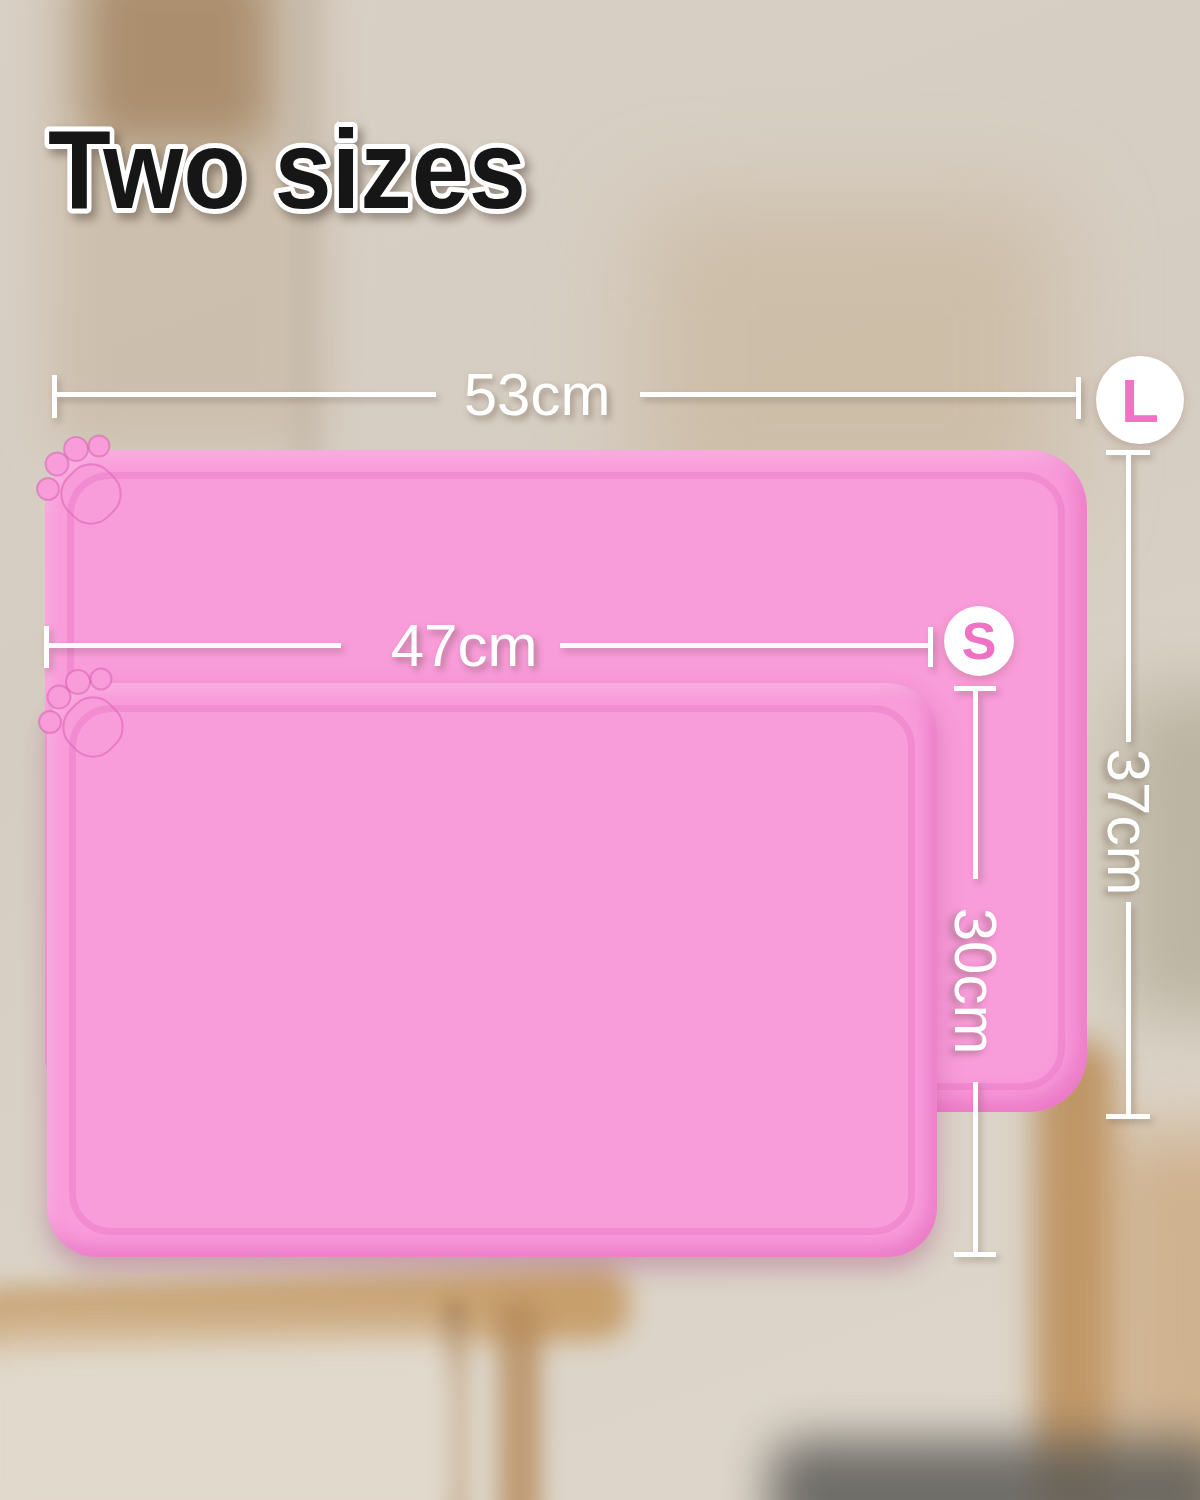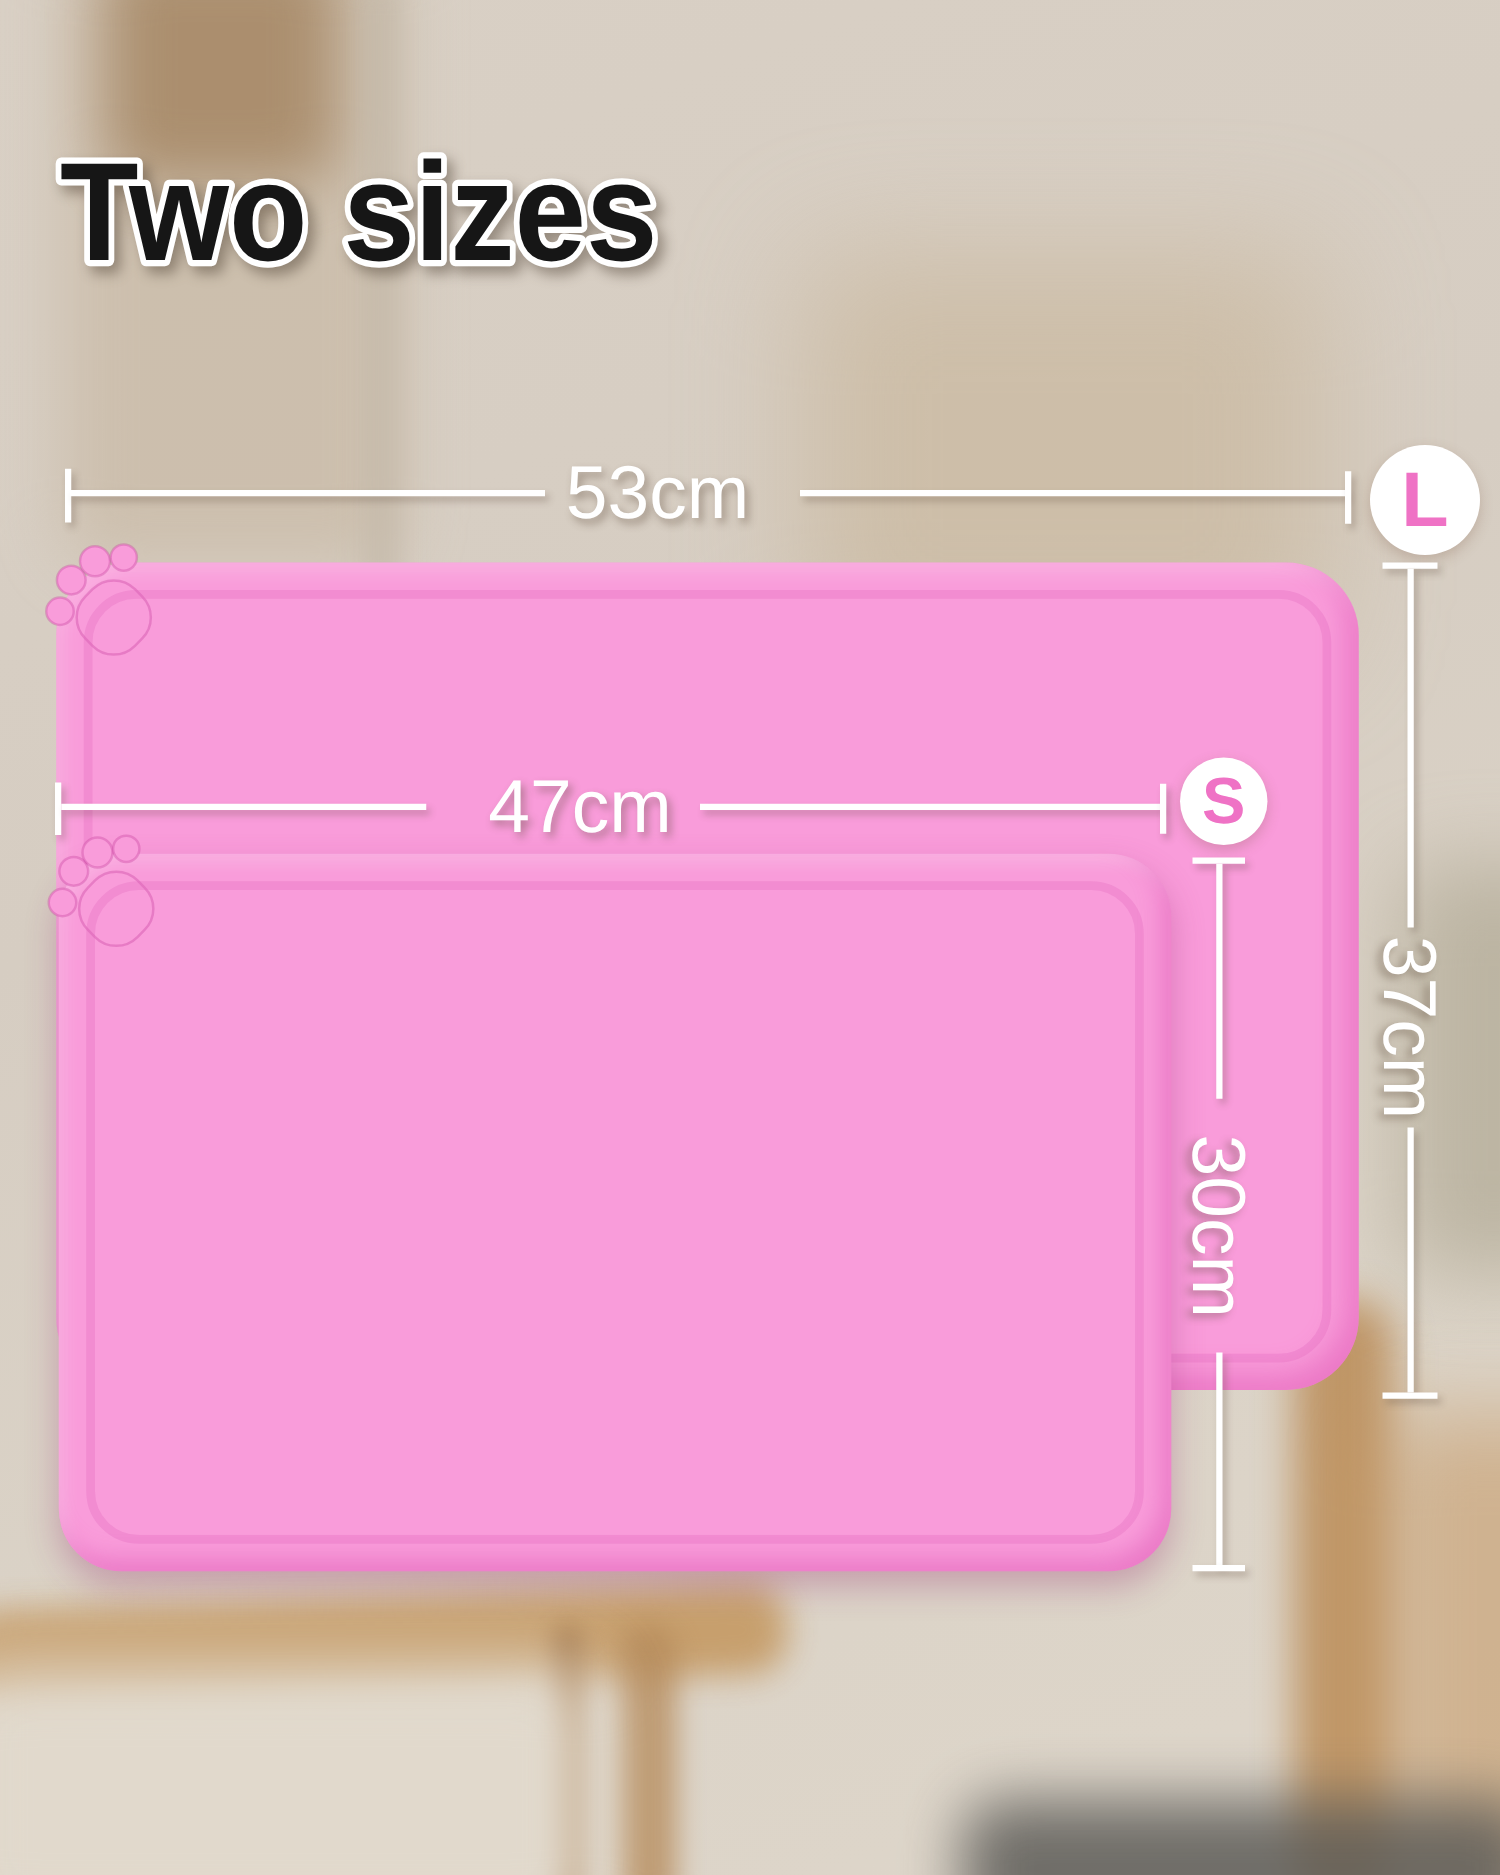--- a/index.html
+++ b/index.html
@@ -97,21 +97,21 @@
     <div class="ridge"></div>
   </div>
 
   <svg class="title-svg" width="620" height="150" viewBox="0 0 620 150">
     <text x="10" y="116" textLength="478" lengthAdjust="spacingAndGlyphs" font-family="Liberation Sans, DejaVu Sans, sans-serif" font-weight="700" font-size="112" fill="var(--title-black,#161616)" stroke="var(--title-outline,#ffffff)" stroke-width="10" stroke-linejoin="round" paint-order="stroke">Two sizes</text>
   </svg>
 
   <div class="dim">
     <div class="seg" style="left:52px;top:375px;width:5px;height:43px;"></div>
     <div class="seg" style="left:56px;top:392px;width:380px;height:5px;"></div>
-    <div class="dim-label" style="left:526px;top:394px;">53cm</div>
+    <div class="dim-label" style="left:537px;top:394px;">53cm</div>
     <div class="seg" style="left:640px;top:392px;width:437px;height:5px;"></div>
     <div class="seg" style="left:1076px;top:377px;width:5px;height:42px;"></div>
   </div>
   <div class="badge badge-l">
     <span>L</span>
   </div>
 
   <div class="dim">
     <div class="seg" style="left:44px;top:626px;width:5px;height:42px;"></div>
     <div class="seg" style="left:49px;top:643px;width:292px;height:5px;"></div>

